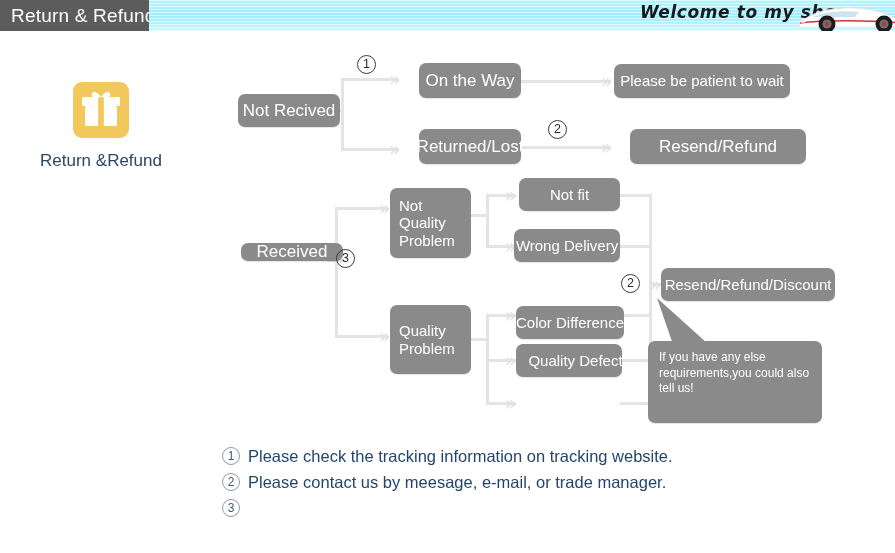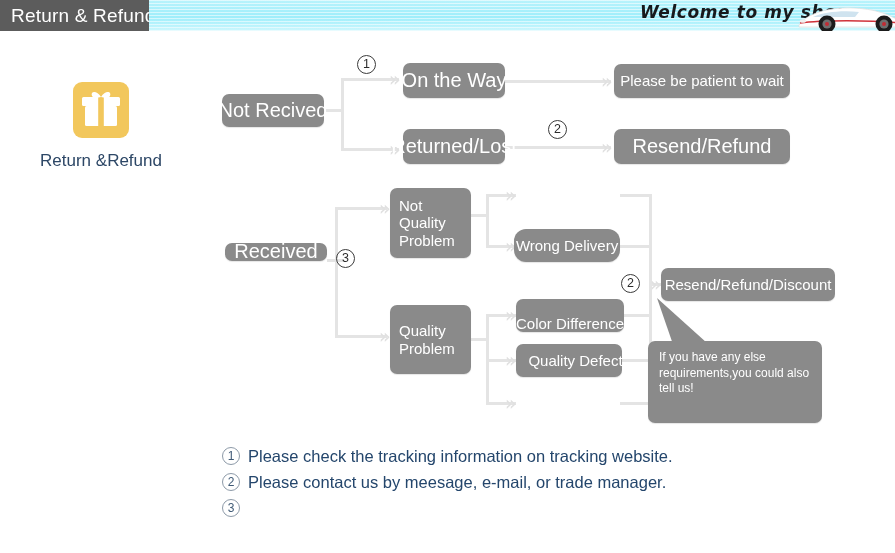--- a/index.html
+++ b/index.html
@@ -109,21 +109,21 @@
     font-size: 15px;
     line-height: 1.16;
     padding: 0 9px;
     box-shadow: 0 1px 1px rgba(0,0,0,0.10);
     white-space: nowrap;
   }
   .node.center { justify-content: center; }
   .node.left { justify-content: flex-start; }
   .node.multiline { white-space: normal; align-items: center; }
 
-  .node.big   { font-size: 20px; }
+  .node.big   { font-size: 17px; margin-left: 16px; }
 
   
   .bubble {
     position: absolute;
     background: #8a8a8a;
     color: #ffffff;
     border-radius: 7px;
     font-size: 12px;
     line-height: 1.30;
     padding: 9px 11px;
@@ -314,26 +314,29 @@
   </div>
 
   <div class="node multiline left" style="left:390px; top:188px; width:81px; height:70px;">
     <span>Not Quality Problem</span>
   </div>
 
   <div class="node multiline left" style="left:390px; top:305px; width:81px; height:69px;">
     <span>Quality Problem</span>
   </div>
 
-
-  <div class="node center" style="left:514px; top:229px; width:106px; height:33px;border-radius:12px;">
+  <div class="node center" style="left:519px; top:178px; width:101px; height:33px;">
+    <span>Not fit</span>
+  </div>
+
+  <div class="node center" style="left:514px; top:229px; width:106px; height:33px;">
     <span>Wrong Delivery</span>
   </div>
 
-  <div class="node center" style="left:516px; top:299px; width:108px; height:33px;align-items:flex-end;">
+  <div class="node center" style="left:516px; top:306px; width:108px; height:33px;">
     <span>Color Difference</span>
   </div>
 
   <div class="node center" style="left:516px; top:344px; width:106px; height:33px;padding-left:22px;">
     <span>Quality Defect</span>
   </div>
 
 
   <div class="node center" style="left:661px; top:268px; width:174px; height:33px;">
     <span>Resend/Refund/Discount</span>

